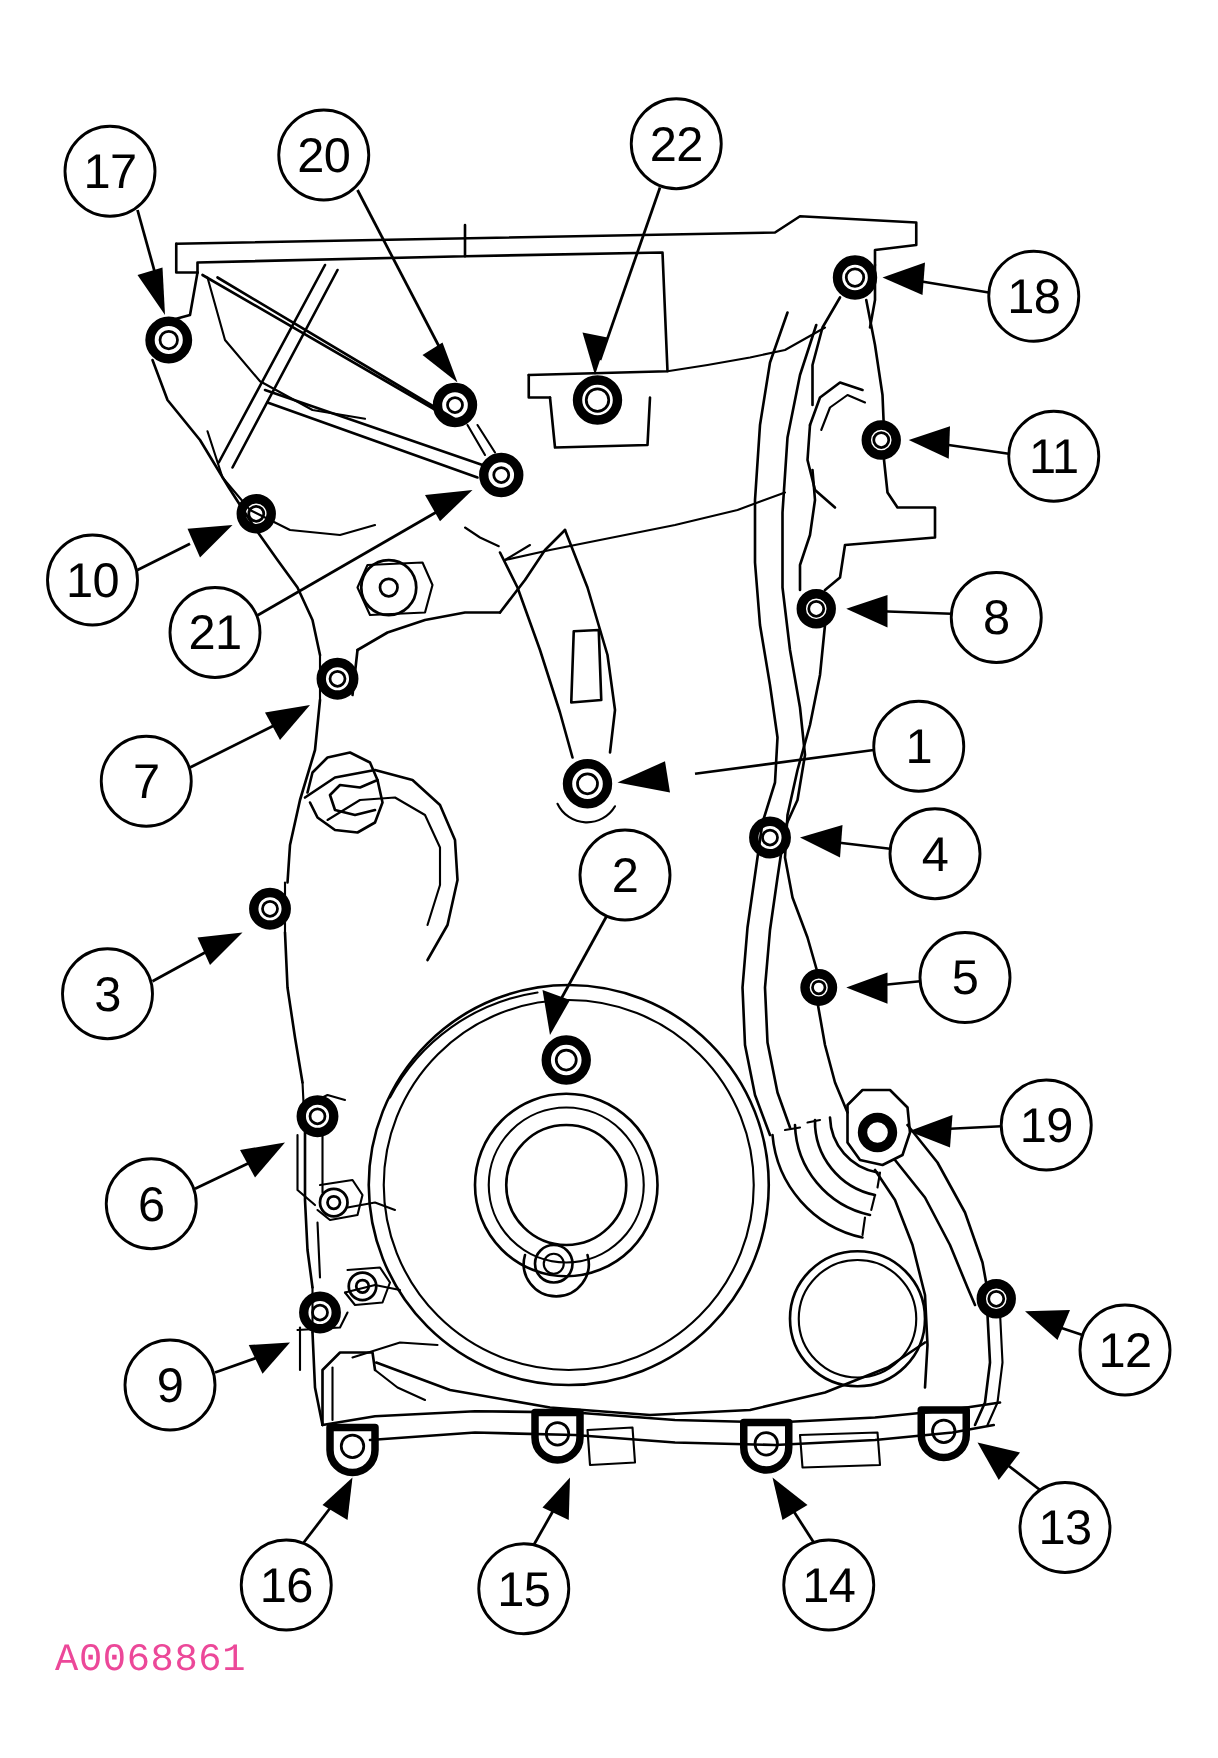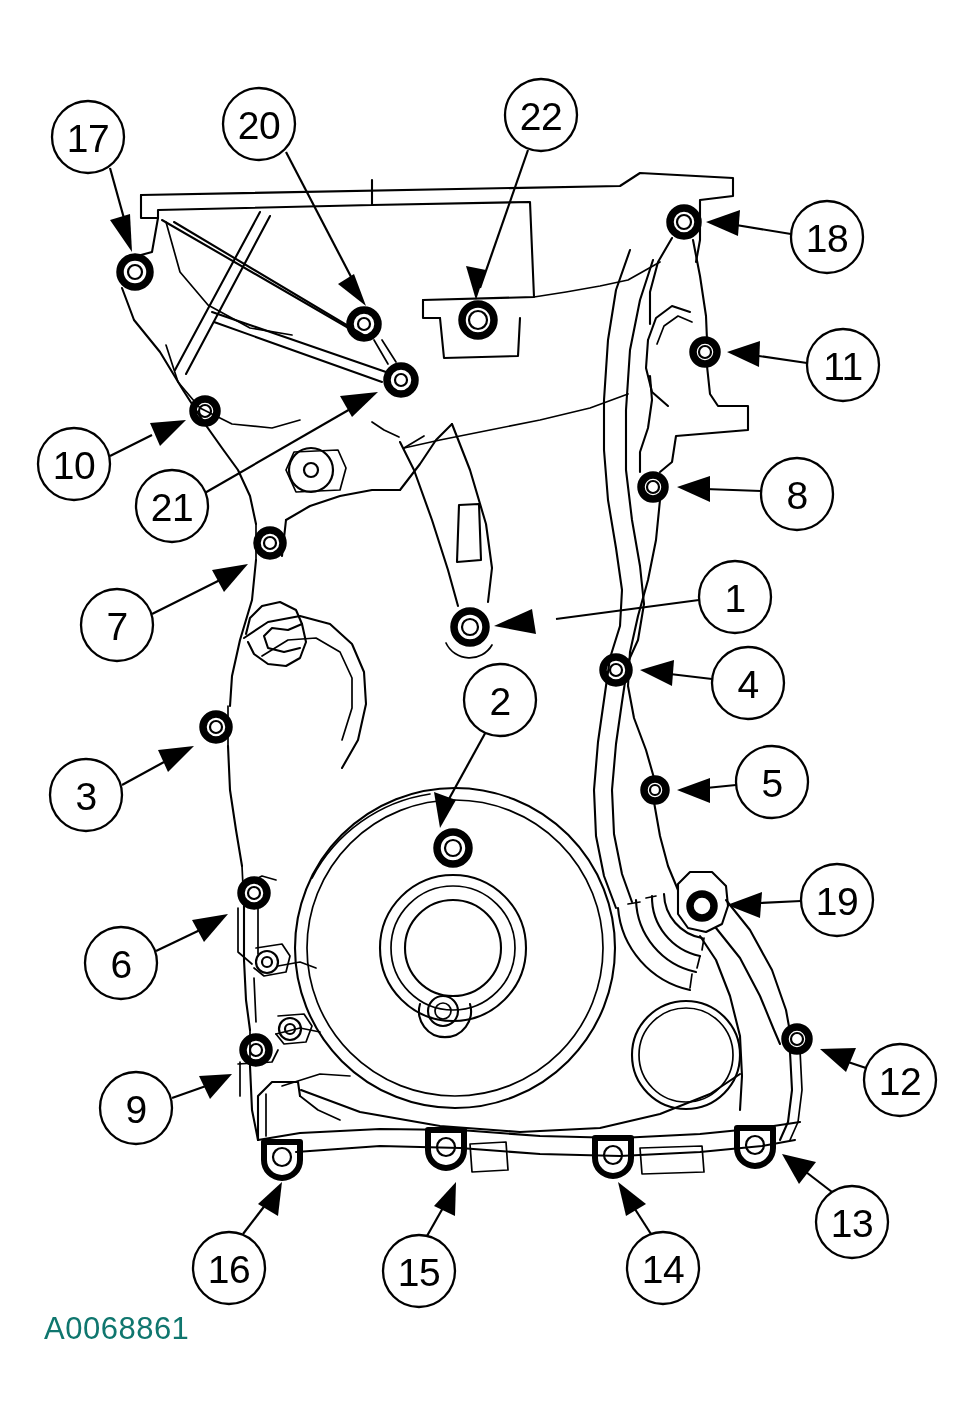--- a/index.html
+++ b/index.html
@@ -81,24 +81,24 @@
     stroke-width: 2.2;
   }
   .leader-head {
     fill: #000000;
     stroke: none;
   }
   #caption-label {
     position: absolute;
     left: 44px;
     top: 1311px;
-    font-family: Liberation Sans, sans-serif;
+    font-family: Liberation Mono, monospace;
     font-size: 31px;
     letter-spacing: 0.5px;
-    color: #0f766e;
+    color: #ec4899;
     white-space: nowrap;
   }
 </style>
 </head>
 <body>
 
 <div id="diagram-root">
   <svg class="diagram-svg" viewBox="0 0 974 1406" xmlns="http://www.w3.org/2000/svg">
 
     <g>

